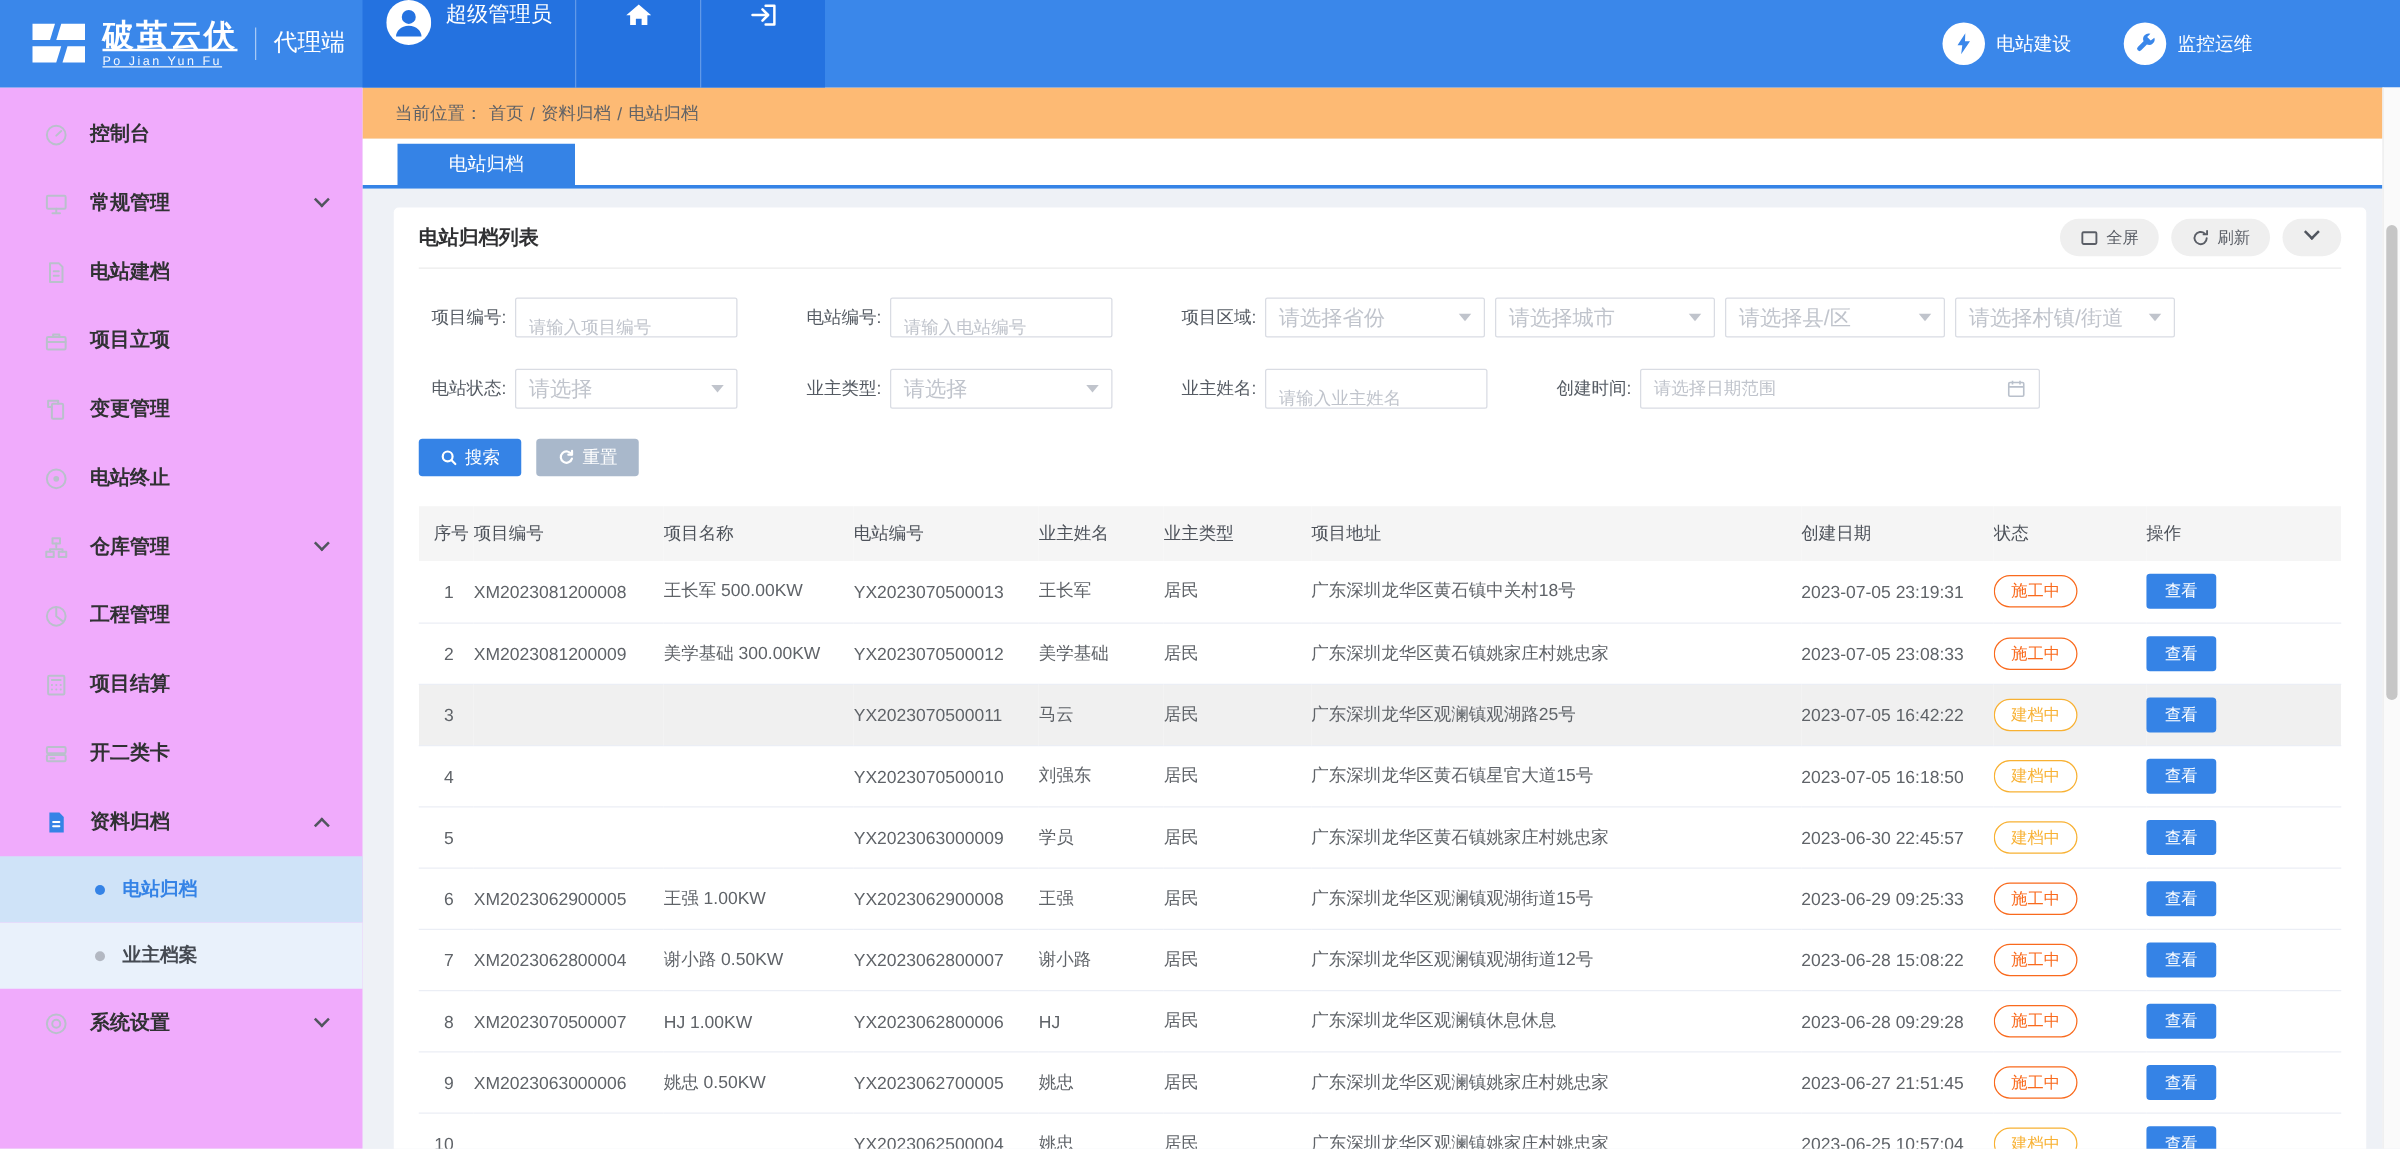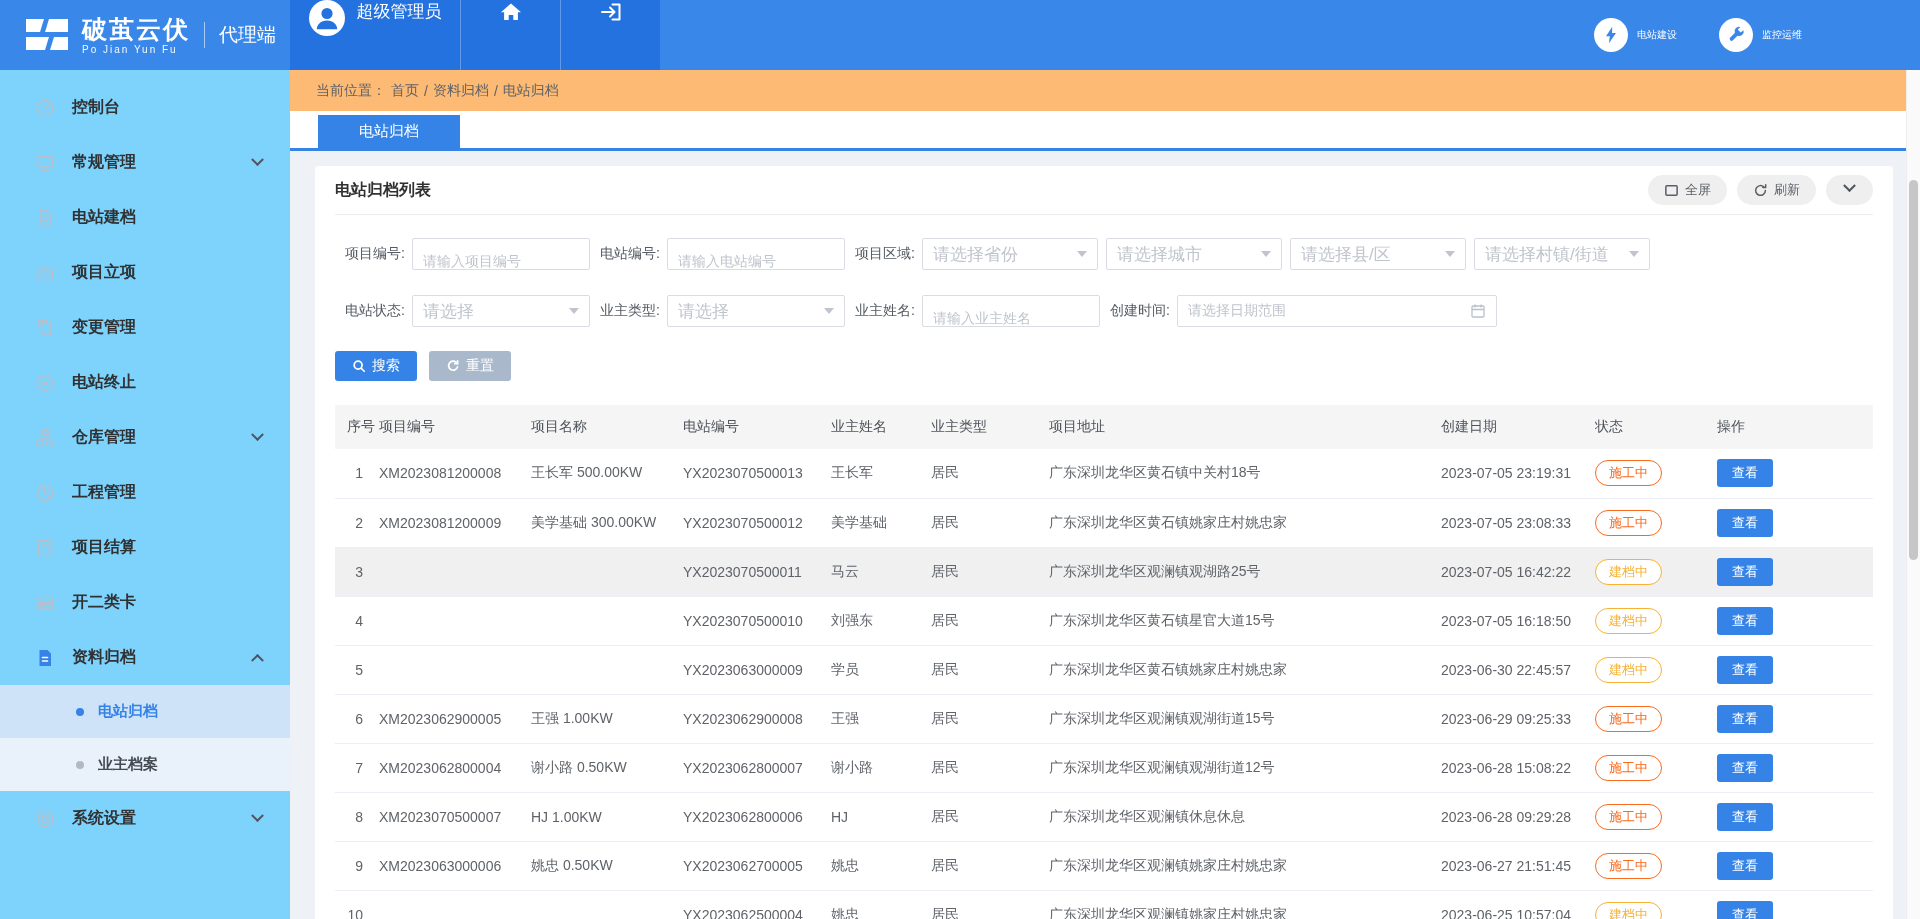--- a/index.html
+++ b/index.html
@@ -3,37 +3,37 @@
 <meta charset="utf-8">
 <style>
   * { margin:0; padding:0; box-sizing:border-box; }
   html,body { width:1920px; height:919px; overflow:hidden; }
   body { font-family:"Liberation Sans","DejaVu Sans",sans-serif; background:#eef1f6; color:#303133; position:relative; }
 
   
   .topbar { position:absolute; top:0; left:0; width:1920px; height:70px; background:#3a87ea; display:flex; align-items:stretch; color:#fff; z-index:20; }
   .logo-area { width:290px; display:flex; align-items:center; padding-left:24px; }
   .logo-icon svg { display:block; }
-  .logo-text { margin-left:12px; }
+  .logo-text { margin-left:12px;text-decoration:underline; }
   .logo-title { font-size:25px; font-weight:bold; letter-spacing:2px; line-height:26px; }
   .logo-sub { font-size:10px; letter-spacing:2px; margin-top:2px; opacity:.95; }
   .portal { margin-left:14px; padding-left:14px; border-left:1px solid rgba(255,255,255,.55); font-size:19px; height:26px; line-height:26px; }
   .user-seg { display:flex; align-items:stretch; background:#2472e0; }
   .seg-cell { display:flex; justify-content:center; padding:0 20px; }
   .seg-cell + .seg-cell { border-left:1px solid rgba(255,255,255,.28); }
   .seg-user { width:170px; gap:12px; }
   .seg-home, .seg-exit { width:100px; }
   .avatar { width:36px; height:36px; flex:0 0 36px; }
   .user-name { font-size:17px; white-space:nowrap; }
   .topbar-right { margin-left:auto; display:flex; align-items:center; gap:42px; padding-right:118px; }
-  .top-link { display:flex; align-items:center; gap:9px; font-size:10px; cursor:pointer; }
+  .top-link { display:flex; align-items:center; gap:9px; font-size:15px; cursor:pointer; }
   .circ { width:34px; height:34px; border-radius:50%; background:#fff; display:flex; align-items:center; justify-content:center; }
 
   
-  .sidebar { position:absolute; left:0; top:70px; width:290px; bottom:0; background:#7dd3fc; padding-top:10px; z-index:10; }
+  .sidebar { position:absolute; left:0; top:70px; width:290px; bottom:0; background:#f0abfc; padding-top:10px; z-index:10; }
   .side-item { height:55px; display:flex; align-items:center; padding-left:34px; font-size:16px; font-weight:600; color:#303133; cursor:pointer; }
   .sicon { width:22px; height:22px; margin-right:16px; display:flex; align-items:center; justify-content:center; }
   .chev { width:9px; height:9px; border-right:2px solid #50555e; border-bottom:2px solid #50555e; margin-left:auto; margin-right:28px; }
   .chev.down { transform:rotate(45deg) translate(-2px,-2px); }
   .chev.up { transform:rotate(-135deg) translate(-2px,-2px); }
   .side-sub { height:53px; display:flex; align-items:center; padding-left:76px; font-size:15px; font-weight:600; cursor:pointer; }
   .side-sub .bullet { width:8px; height:8px; border-radius:50%; background:#b3b8c2; margin-right:14px; }
   .side-sub.active { background:#cfe3f8; color:#3583e6; }
   .side-sub.active .bullet { background:#3583e6; }
   .side-sub.plain { background:#e9f1fb; color:#454a52; }
@@ -49,21 +49,21 @@
   .card { position:absolute; left:25px; top:15px; width:1578px; bottom:-30px; background:#fff; border-radius:4px; padding:0 20px; }
 
   .card-header { height:49px; display:flex; align-items:center; border-bottom:1px solid #ececec; }
   .card-title { font-size:16px; font-weight:bold; color:#303133; }
   .card-tools { margin-left:auto; display:flex; align-items:center; gap:10px; }
   .pill { display:flex; align-items:center; gap:6px; background:#efefef; border:none; border-radius:16px; height:30px; padding:0 16px; font-size:13px; color:#5a5e66; cursor:pointer; font-family:inherit; }
   .pill-chev { padding:0 19px; }
 
   
   .filters { margin-top:22px; }
-  .frow { display:flex; align-items:center; height:34px; margin-bottom:23px; }
+  .frow { display:flex; align-items:center; gap:45px; height:34px; margin-bottom:23px; }
   .fgroup { display:flex; align-items:center; }
   .flabel { width:70px; text-align:right; margin-right:7px; font-size:14px; color:#555b63; white-space:nowrap; }
   .tbox { height:32px; border:1px solid #d9dce3; border-radius:2px; background:#fff; display:flex; align-items:flex-end; padding:0 10px; }
   .tbox input { border:none; outline:none; width:100%; font-size:14px; font-family:inherit; color:#303133; background:transparent; }
   .tbox input::placeholder { color:#c0c4cc; }
   .w178 { width:178px; }
   .selbox { width:176px; height:32px; border:1px solid #d9dce3; border-radius:2px; background:#fff; display:flex; align-items:center; padding:0 10px; font-size:17px; color:#c0c4cc; cursor:pointer; }
   .selbox .caret { margin-left:auto; width:0; height:0; border-left:5px solid transparent; border-right:5px solid transparent; border-top:6px solid #c0c4cc; }
   .selgroup { display:flex; gap:8px; }
   .datebox { width:320px; height:32px; border:1px solid #d9dce3; border-radius:2px; background:#fff; display:flex; align-items:center; padding:0 10px; font-size:14px; color:#c0c4cc; cursor:text; }

